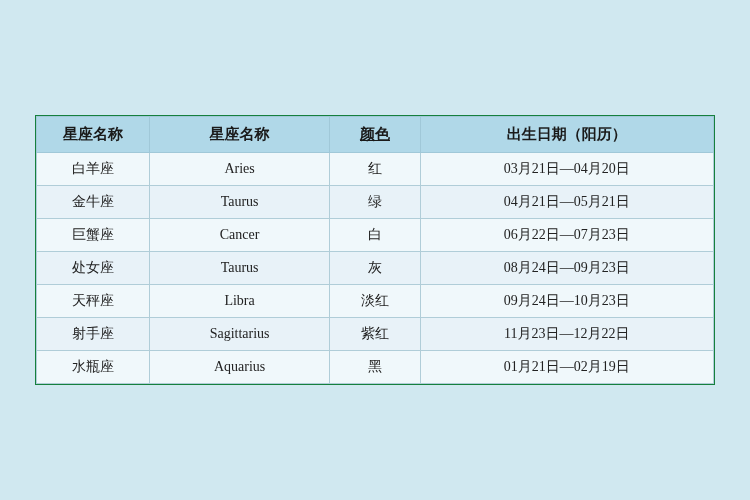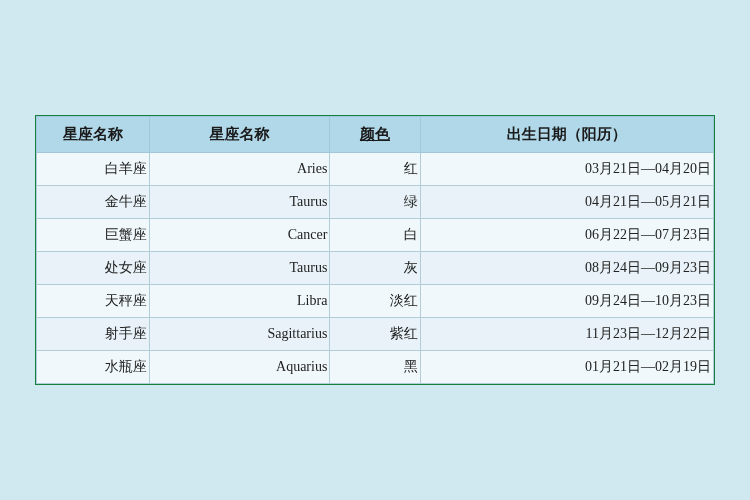--- a/index.html
+++ b/index.html
@@ -35,21 +35,21 @@
       padding: 8px 12px;
       text-align: center;
       font-size: 15px;
       font-weight: bold;
       color: #1a1a1a;
     }
 
     tbody tr td {
       border: 1px solid #b0cdd8;
       padding: 7px 2px;
-      text-align: right;
+      text-align: center;
       font-size: 14px;
       color: #222;
       background-color: #f0f8fb;
     }
 
     tbody tr:nth-child(even) td {
       background-color: #e8f2f8;
     }
 
     .col-chinese { width: 100px; }

